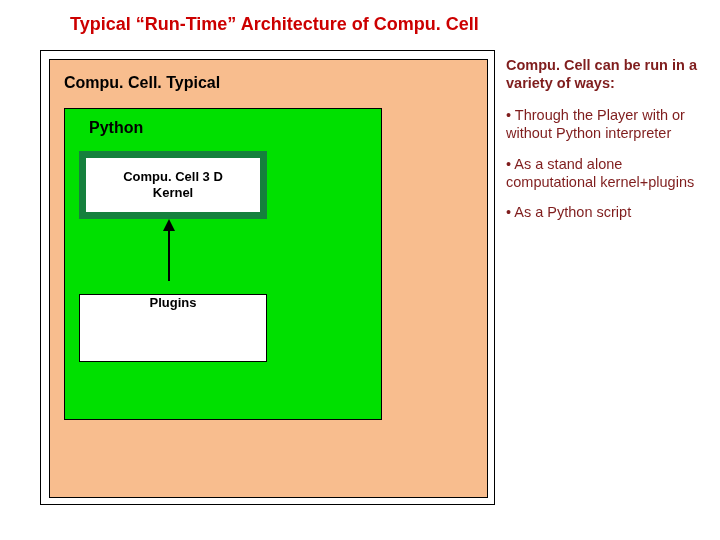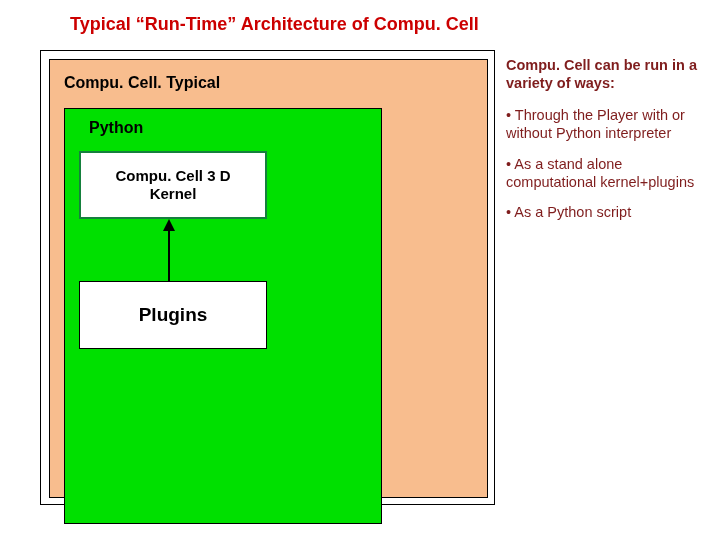--- a/index.html
+++ b/index.html
@@ -41,60 +41,59 @@
     left: 14px;
     font-size: 16px;
     font-weight: bold;
     color: #000;
   }
   .python-box {
     position: absolute;
     top: 48px;
     left: 14px;
     width: 318px;
-    height: 416px;
+    height: 312px;
     background: #00e000;
     border: 1px solid #000;
   }
   .python-label {
     position: absolute;
     top: 10px;
     left: 24px;
     font-size: 16px;
     font-weight: bold;
     color: #000;
   }
   .kernel-box {
     position: absolute;
     top: 42px;
     left: 14px;
     width: 188px;
     height: 68px;
     background: #fff;
-    border: 2px solid #15803d;
+    border: 7px solid #15803d;
     display: flex;
     align-items: center;
     justify-content: center;
     text-align: center;
-    font-size: 15px;
+    font-size: 13px;
     font-weight: bold;
     line-height: 1.2;
   }
   .plugins-box {
     position: absolute;
-    top: 172px;
+    top: 185px;
     left: 14px;
     width: 188px;
     height: 68px;
     background: #fff;
     border: 1px solid #000;
     display: flex;
-    align-items: center;
     justify-content: center;
-    font-size: 19px;
+    font-size: 13px;
     font-weight: bold;
   }
   .arrow {
     position: absolute;
     top: 110px;
     left: 104px;
     width: 0;
     height: 62px;
   }
   .arrow-line {

